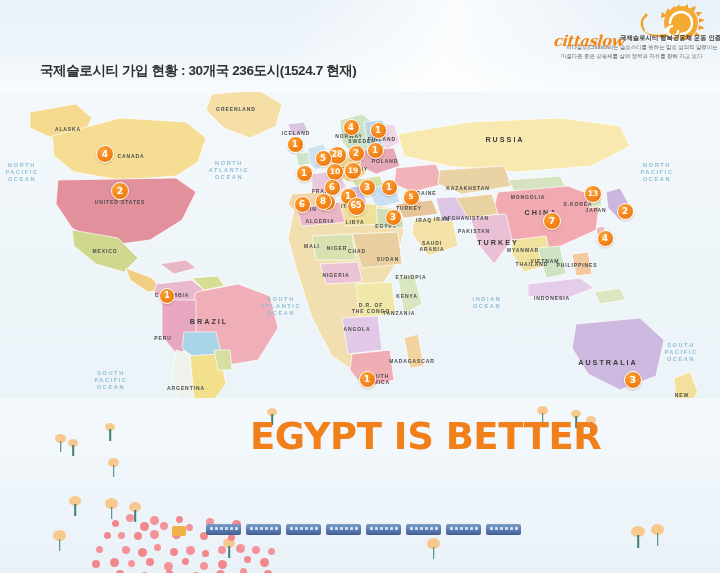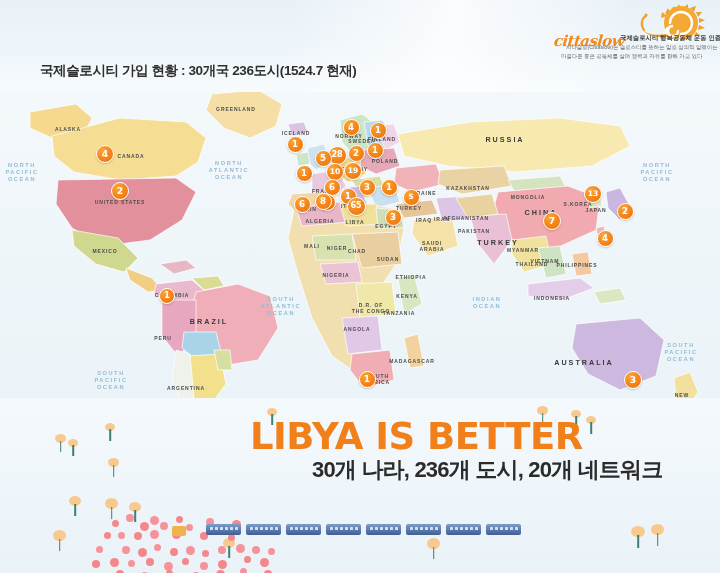--- a/index.html
+++ b/index.html
@@ -226,21 +226,21 @@
         <div class="countrylabel" style="left: 402px; top: 152px; width: 60px;">SAUDI<br>ARABIA</div>
         <div class="countrylabel" style="left: 436px; top: 127px; width: 60px;">AFGHANISTAN</div>
         <div class="countrylabel" style="left: 444px; top: 140px; width: 60px;">PAKISTAN</div>
         <div class="countrylabel" style="left: 493px; top: 159px; width: 60px;">MYANMAR</div>
         <div class="countrylabel" style="left: 502px; top: 173px; width: 60px;">THAILAND</div>
         <div class="countrylabel" style="left: 515px; top: 170px; width: 60px;">VIETNAM</div>
         <div class="countrylabel" style="left: 522px; top: 207px; width: 60px;">INDONESIA</div>
         <div class="countrylabel" style="left: 547px; top: 174px; width: 60px;">PHILIPPINES</div>
         <div class="countrylabel" style="left: 566px; top: 119px; width: 60px;">JAPAN</div>
         <div class="countrylabel" style="left: 548px; top: 113px; width: 60px;">S.KOREA</div>
-        <div class="countrylabel bigcountry" style="left: 554px; top: 270px; width: 60px;">AUSTRALIA</div>
+        <div class="countrylabel bigcountry" style="left: 578px; top: 270px; width: 60px;">AUSTRALIA</div>
         <div class="countrylabel" style="left: 652px; top: 304px; width: 60px;">NEW<br>ZEALAND</div>
         <div class="countrylabel" style="left: 392px; top: 102px; width: 60px;">UKRAINE</div>
         <div class="countrylabel" style="left: 379px; top: 117px; width: 60px;">TURKEY</div>
         <div class="countrylabel" style="left: 355px; top: 70px; width: 60px;">POLAND</div>
         <div class="countrylabel" style="left: 322px; top: 78px; width: 60px;">GERMANY</div>
         <div class="countrylabel" style="left: 295px; top: 100px; width: 60px;">FRANCE</div>
         <div class="countrylabel" style="left: 277px; top: 118px; width: 60px;">SPAIN</div>
         <div class="countrylabel" style="left: 320px; top: 115px; width: 60px;">ITALY</div>
         <div class="countrylabel" style="left: 352px; top: 48px; width: 60px;">FINLAND</div>
         <div class="countrylabel" style="left: 332px; top: 50px; width: 60px;">SWEDEN</div>
@@ -538,16 +538,15 @@
           <div class="trainwin" style="left: 4px;"></div>
           <div class="trainwin" style="left: 9px;"></div>
           <div class="trainwin" style="left: 14px;"></div>
           <div class="trainwin" style="left: 19px;"></div>
           <div class="trainwin" style="left: 24px;"></div>
           <div class="trainwin" style="left: 29px;"></div>
         </div>
       </div>
   </div>
 
-  <div class="slogan">LIBYA IS BETTER</div>
-  <div class="slogan-sub">30개 나라, 236개 도시, 20개 네트워크</div>
+  <div class="slogan">EGYPT IS BETTER</div>
 
 </div>
 
 </body></html>

